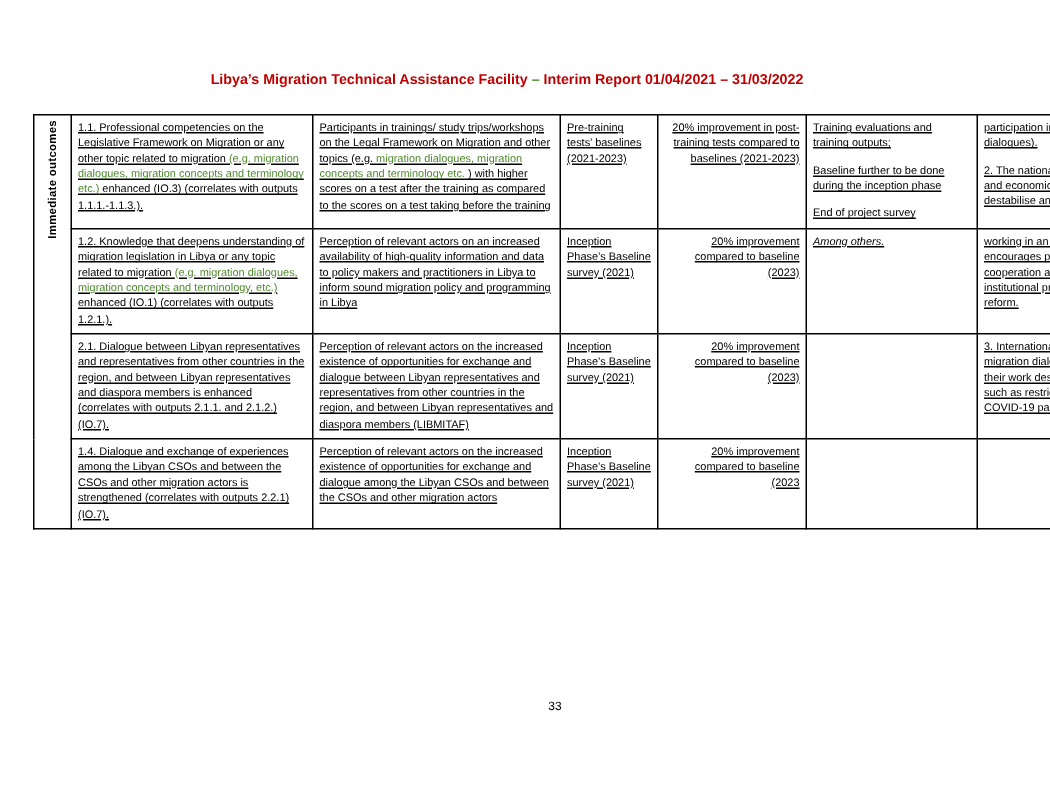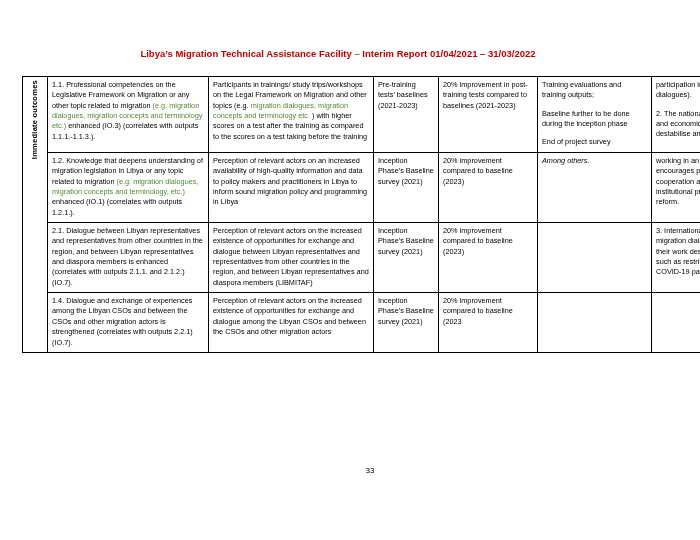--- a/index.html
+++ b/index.html
@@ -40,40 +40,41 @@
     width: 656px;
     border-collapse: collapse;
     table-layout: fixed;
   }
   table.matrix td {
     border: 1px solid #000000;
     vertical-align: top;
     padding: 3px 4px 4px 4px;
     font-size: 7.3px;
     line-height: 1.42;
+    text-decoration: underline;
   }
   td.rowhead {
     width: 16px;
     padding: 0;
     text-align: center;
     vertical-align: middle;
   }
   .vertical-label {
     writing-mode: vertical-rl;
     transform: rotate(180deg);
     font-size: 7.6px;
     font-weight: bold;
     letter-spacing: 0.2px;
     white-space: nowrap;
     display: inline-block;
   }
   .c-outcome { width: 152px; }
   .c-indicator { width: 156px; margin-top: 22px; }
   .c-baseline { width: 56px; margin-left: 20px; }
-  .c-target { width: 90px; }
+  .c-target { width: 90px; text-align: right; }
   .c-means { width: 105px; }
   .c-assumption { width: 105px; }
 
   .green-text {
     color: #4f8a2f;
   }
   .italic {
     font-style: italic;
   }
   p.cellp {

